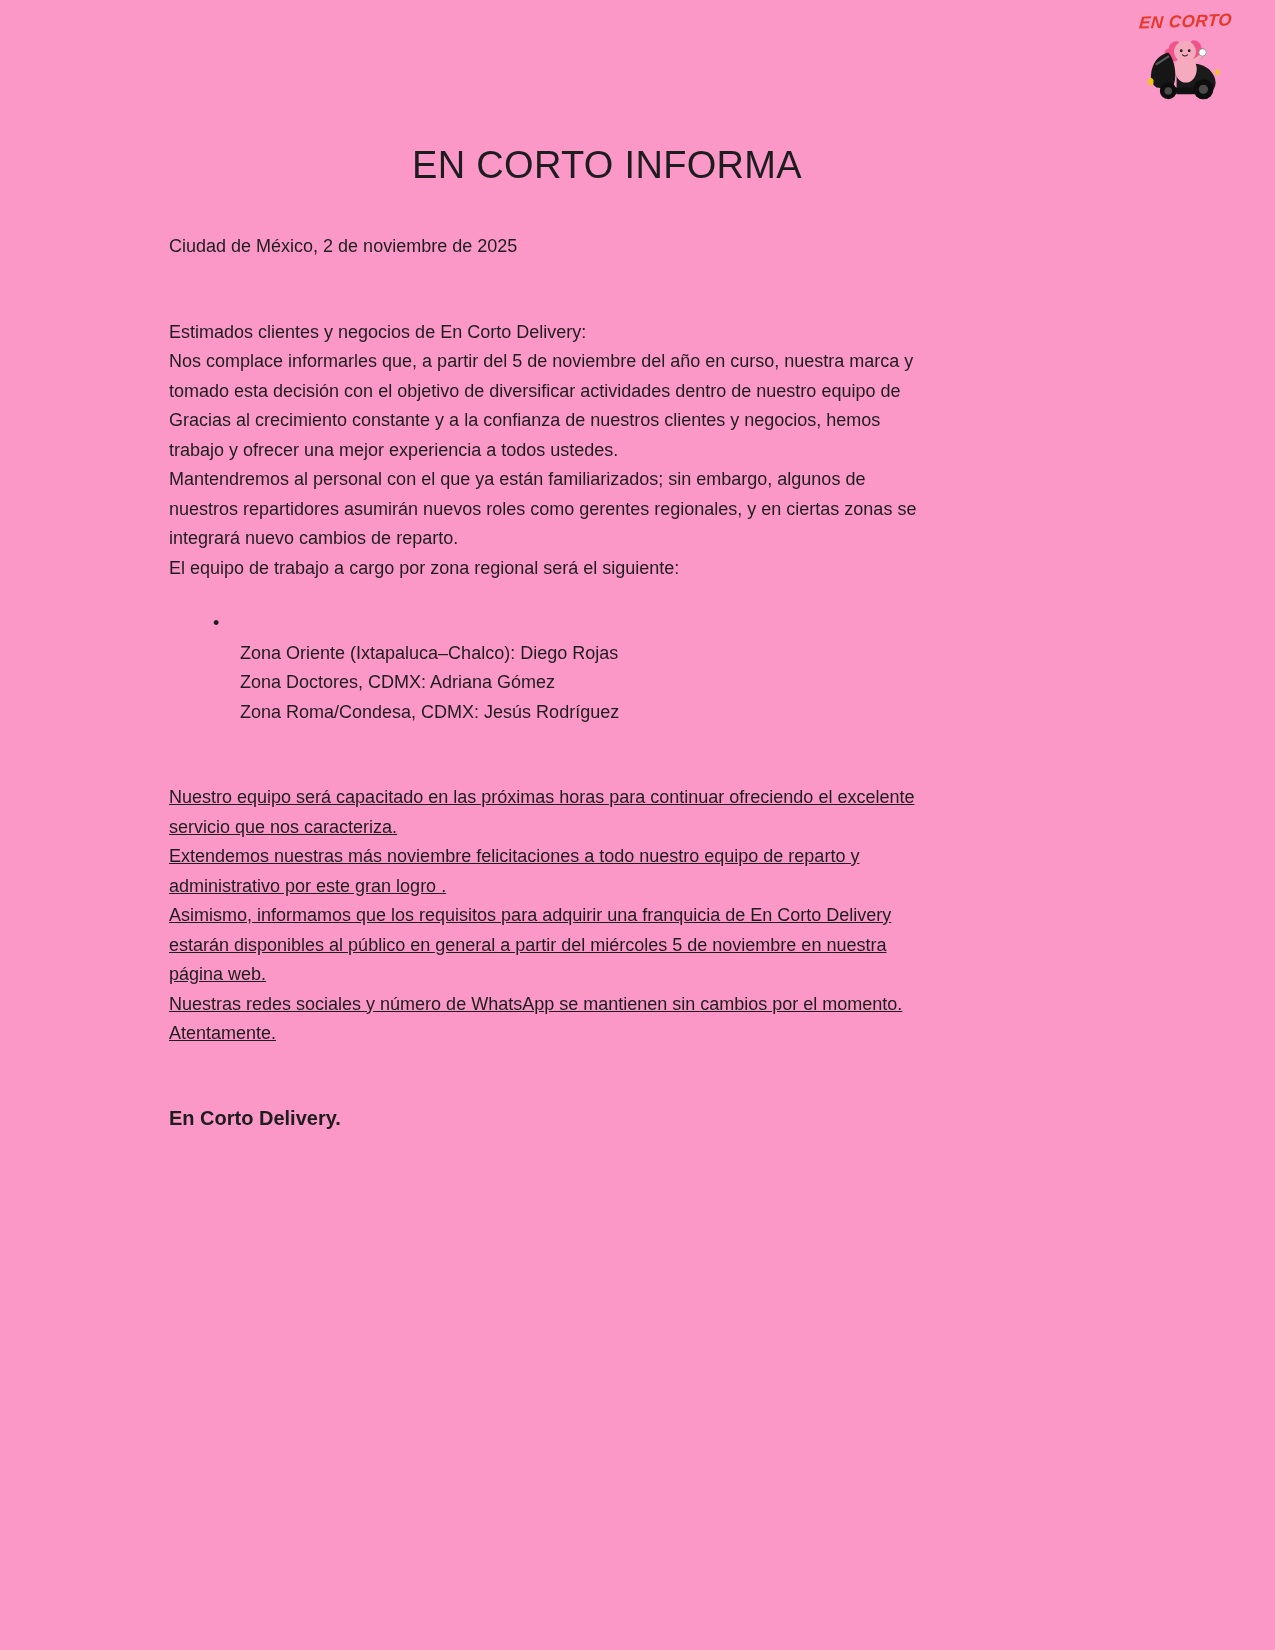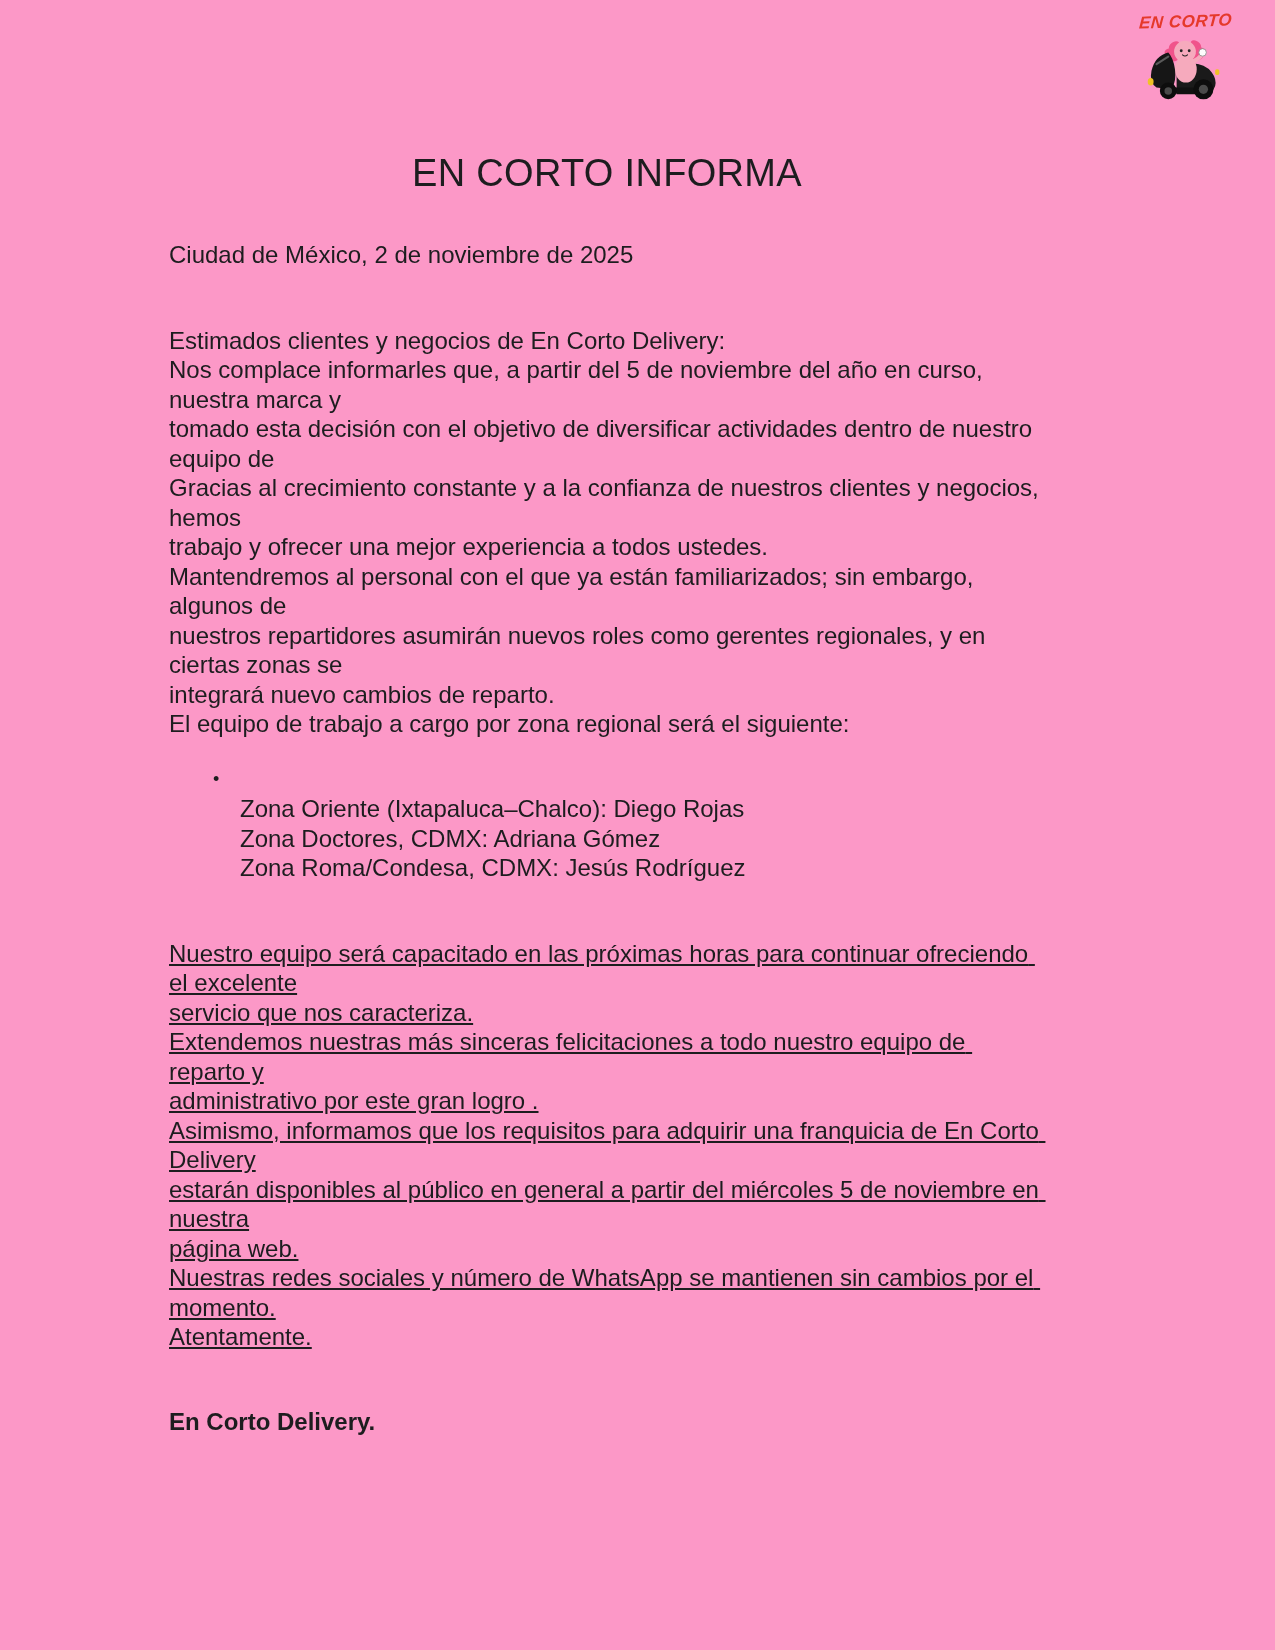--- a/index.html
+++ b/index.html
@@ -26,50 +26,50 @@
     font-size:17px;
     letter-spacing:0.5px;
     color:#e5392b;
     transform:rotate(-2deg) skewX(-6deg);
     white-space:nowrap;
   }
   .logo svg{display:block;margin:2px auto 0;}
   .content{
     position:absolute;
     left:169px;
-    top:8px;
+    top:0;
     width:876px;
   }
   .title{
     margin:142px 0 0 0;
     text-align:center;
     font-size:38px;
     line-height:46px;
     font-weight:400;
     letter-spacing:0.3px;
   }
   .line{
     line-height:29.5px;
-    font-size:24px;
+    font-size:18px;
     white-space:pre-wrap;
   }
   .dateline{margin-top:44px;}
   .para1{margin-top:56px;}
   .bullets{margin-top:26px;}
   .bullet-marker-line{
     line-height:29.5px;
     font-size:18px;
     padding-left:44px;
   }
   .bullet-item{padding-left:71px;}
   .para2{margin-top:56px;text-decoration:underline;}
   .signature{
     margin-top:55px;
     font-weight:700;
-    font-size:24px;
+    font-size:20px;
     line-height:29.5px;
   }
 </style>
 </head>
 <body>
 
 <div class="page">
 
   <div class="logo">
     <span class="brand">EN CORTO</span>
@@ -132,21 +132,21 @@
     <div class="bullets">
       <div class="bullet-marker-line">•</div>
       <div class="line bullet-item">Zona Oriente (Ixtapaluca–Chalco): Diego Rojas</div>
       <div class="line bullet-item">Zona Doctores, CDMX: Adriana Gómez</div>
       <div class="line bullet-item">Zona Roma/Condesa, CDMX: Jesús Rodríguez</div>
     </div>
 
     <div class="para2">
       <div class="line">Nuestro equipo será capacitado en las próximas horas para continuar ofreciendo el excelente</div>
       <div class="line">servicio que nos caracteriza.</div>
-      <div class="line">Extendemos nuestras más sinceras felicitaciones a todo nuestro equipo de reparto y</div>
+      <div class="line">Extendemos nuestras más noviembre felicitaciones a todo nuestro equipo de reparto y</div>
       <div class="line">administrativo por este gran logro .</div>
       <div class="line">Asimismo, informamos que los requisitos para adquirir una franquicia de En Corto Delivery</div>
       <div class="line">estarán disponibles al público en general a partir del miércoles 5 de noviembre en nuestra</div>
       <div class="line">página web.</div>
       <div class="line">Nuestras redes sociales y número de WhatsApp se mantienen sin cambios por el momento.</div>
       <div class="line">Atentamente.</div>
     </div>
 
     <div class="signature">En Corto Delivery.</div>
 

